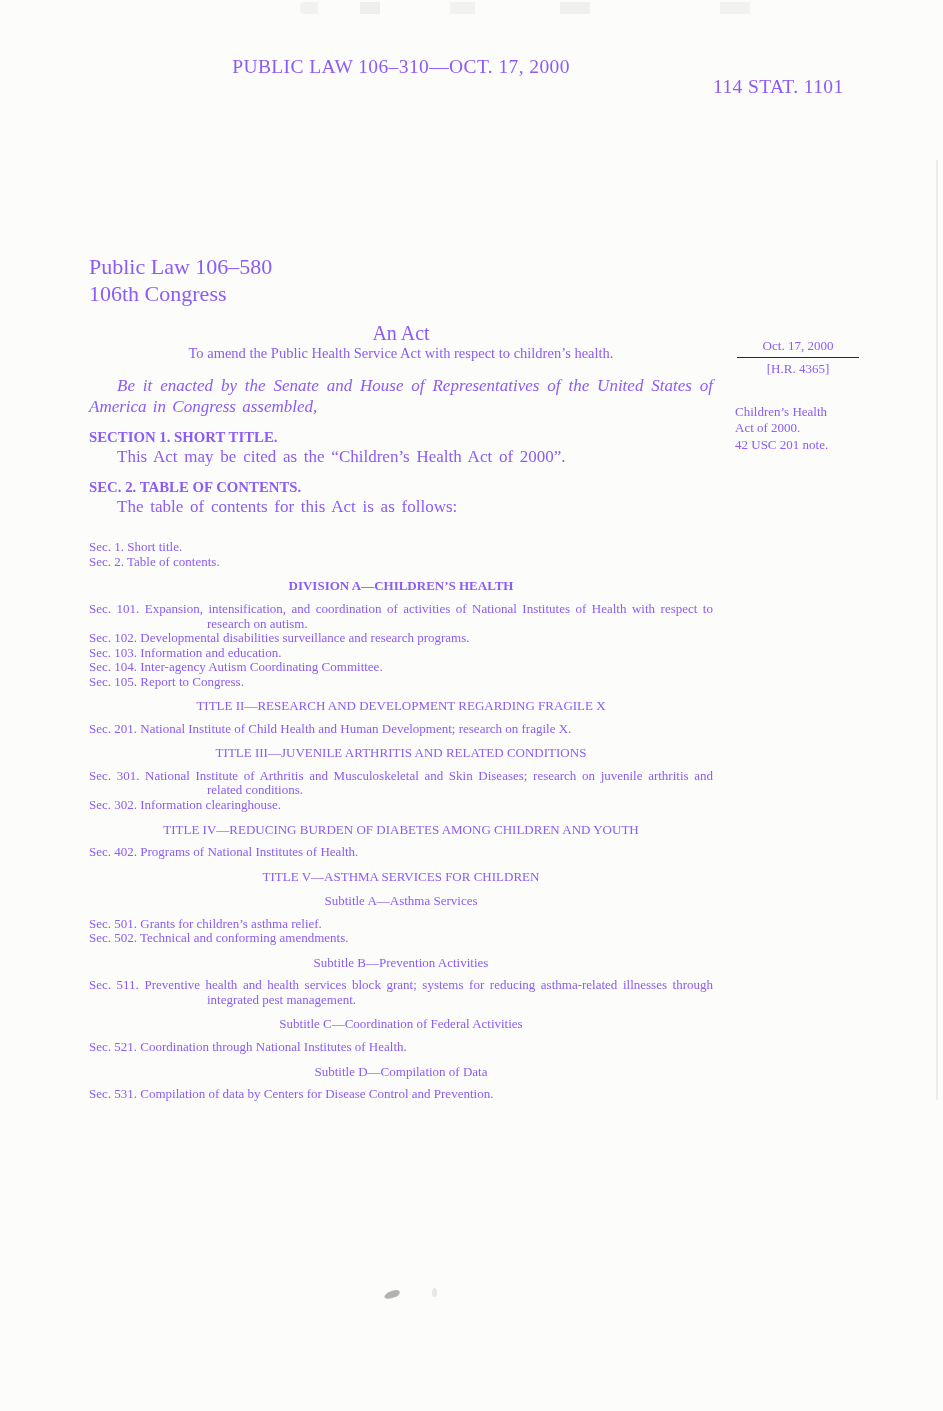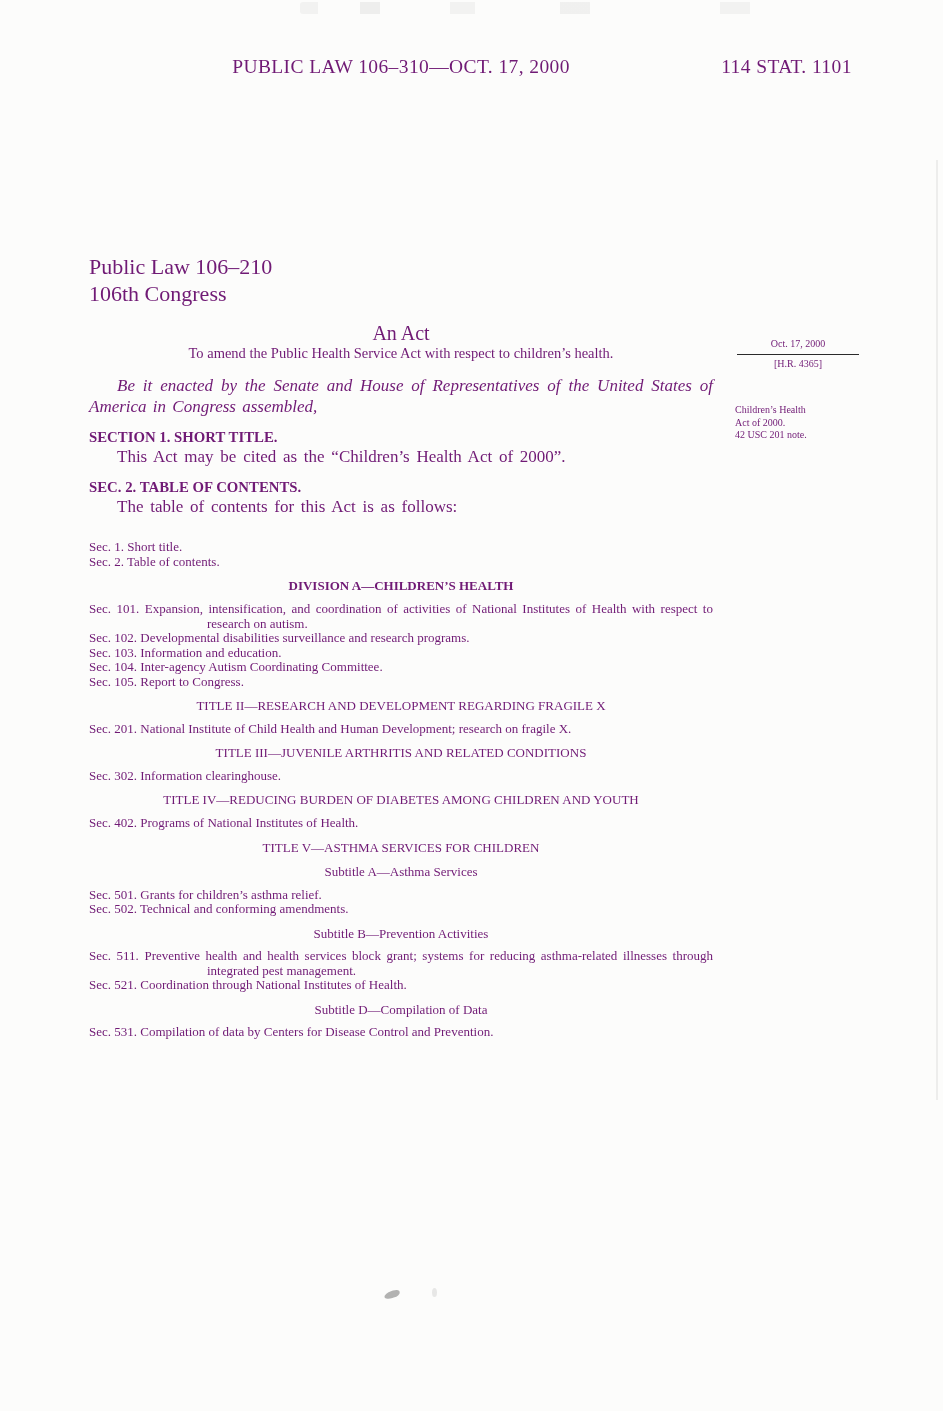--- a/index.html
+++ b/index.html
@@ -1,36 +1,36 @@
 <!DOCTYPE html>
 <html><head>
 <meta charset="utf-8">
 <style>
   html,body { margin:0; padding:0; }
   .page {
     position: relative;
     width: 943px;
     height: 1411px;
     background: #fcfcfb;
-    color: #701a75;
+    color: #8b5cf6;
     font-family: "Liberation Serif", "DejaVu Serif", serif;
     overflow: hidden;
   }
 
   
   .running-header {
     position: absolute;
     top: 56px; left: 89px; width: 771px;
     display: flex;
     font-size: 19.5px;
     letter-spacing: 0.4px;
     white-space: nowrap;
   }
   .running-header .rh-title { width: 624px; text-align: center; }
-  .running-header .rh-stat  { flex: 1; text-align: center; }
+  .running-header .rh-stat  { flex: 1; text-align: left; margin-top: 20px; }
 
   
   .main-col {
     position: absolute;
     left: 89px; top: 254px; width: 624px;
   }
   .law-heading { font-size: 22px; line-height: 1.22; }
   .an-act { text-align: center; font-size: 20px; margin-top: 14px; }
   .preamble { text-align: center; font-size: 14.5px; }
   .enacting {
@@ -50,21 +50,21 @@
     text-align: justify;
     padding-left: 118px; text-indent: -118px;
   }
   .toc-division, .toc-title, .toc-subtitle {
     text-align: center; margin: 10px auto 8px auto;
   }
   .toc-division { font-weight: bold; }
   .toc-title { max-width: 500px; }
 
   
-  .margin-note { position: absolute; font-size: 10px; line-height: 1.26; }
+  .margin-note { position: absolute; font-size: 13px; line-height: 1.26; }
   .note-date-block { top: 338px; left: 737px; width: 122px; text-align: center; }
   .note-date { padding-bottom: 3px; border-bottom: 1.5px solid #2a2a2a; }
   .note-hr-number { padding-top: 3px; }
   .note-act { top: 404px; left: 735px; width: 128px; }
 
   
   .artifact { position: absolute; pointer-events: none; }
   .smudge-row { top: 2px; left: 300px; width: 520px; height: 12px;
     background:
       linear-gradient(90deg,
@@ -92,21 +92,21 @@
   <div class="artifact smudge-bottom"></div>
   <div class="artifact smudge-bottom2"></div>
   <div class="artifact edge-line"></div>
 
   <div class="running-header">
     <span class="rh-title">PUBLIC LAW 106–310—OCT. 17, 2000</span>
     <span class="rh-stat">114 STAT. 1101</span>
   </div>
 
   <div class="main-col">
-    <div class="law-heading">Public Law 106–210</div>
+    <div class="law-heading">Public Law 106–580</div>
     <div class="law-heading">106th Congress</div>
 
     <div class="an-act">An Act</div>
 
     <div class="preamble">To amend the Public Health Service Act with respect to children’s health.</div>
 
     <div class="enacting">Be it enacted by the Senate and House of Representatives of the United States of America in Congress assembled,</div>
 
     <div class="sec-heading">SECTION 1. SHORT TITLE.</div>
     <div class="body-par">This Act may be cited as the “Children’s Health Act of 2000”.</div>
@@ -119,29 +119,31 @@
         <div class="toc-sec"><span>Sec. 2. </span>Table of contents.</div>
         <div class="toc-division">DIVISION A—CHILDREN’S HEALTH</div>
         <div class="toc-sec"><span>Sec. 101. </span>Expansion, intensification, and coordination of activities of National Institutes of Health with respect to research on autism.</div>
         <div class="toc-sec"><span>Sec. 102. </span>Developmental disabilities surveillance and research programs.</div>
         <div class="toc-sec"><span>Sec. 103. </span>Information and education.</div>
         <div class="toc-sec"><span>Sec. 104. </span>Inter-agency Autism Coordinating Committee.</div>
         <div class="toc-sec"><span>Sec. 105. </span>Report to Congress.</div>
         <div class="toc-title">TITLE II—RESEARCH AND DEVELOPMENT REGARDING FRAGILE X</div>
         <div class="toc-sec"><span>Sec. 201. </span>National Institute of Child Health and Human Development; research on fragile X.</div>
         <div class="toc-title">TITLE III—JUVENILE ARTHRITIS AND RELATED CONDITIONS</div>
+        <div class="toc-sec"><span>Sec. 301. </span>National Institute of Arthritis and Musculoskeletal and Skin Diseases; research on juvenile arthritis and related conditions.</div>
         <div class="toc-sec"><span>Sec. 302. </span>Information clearinghouse.</div>
         <div class="toc-title">TITLE IV—REDUCING BURDEN OF DIABETES AMONG CHILDREN AND YOUTH</div>
         <div class="toc-sec"><span>Sec. 402. </span>Programs of National Institutes of Health.</div>
         <div class="toc-title">TITLE V—ASTHMA SERVICES FOR CHILDREN</div>
         <div class="toc-subtitle">Subtitle A—Asthma Services</div>
         <div class="toc-sec"><span>Sec. 501. </span>Grants for children’s asthma relief.</div>
         <div class="toc-sec"><span>Sec. 502. </span>Technical and conforming amendments.</div>
         <div class="toc-subtitle">Subtitle B—Prevention Activities</div>
         <div class="toc-sec"><span>Sec. 511. </span>Preventive health and health services block grant; systems for reducing asthma-related illnesses through integrated pest management.</div>
+        <div class="toc-subtitle">Subtitle C—Coordination of Federal Activities</div>
         <div class="toc-sec"><span>Sec. 521. </span>Coordination through National Institutes of Health.</div>
         <div class="toc-subtitle">Subtitle D—Compilation of Data</div>
         <div class="toc-sec"><span>Sec. 531. </span>Compilation of data by Centers for Disease Control and Prevention.</div>
       </div>
   </div>
 
   <div class="margin-note note-date-block">
     <div class="note-date">Oct. 17, 2000</div>
     <div class="note-hr-number">[H.R. 4365]</div>
   </div>

